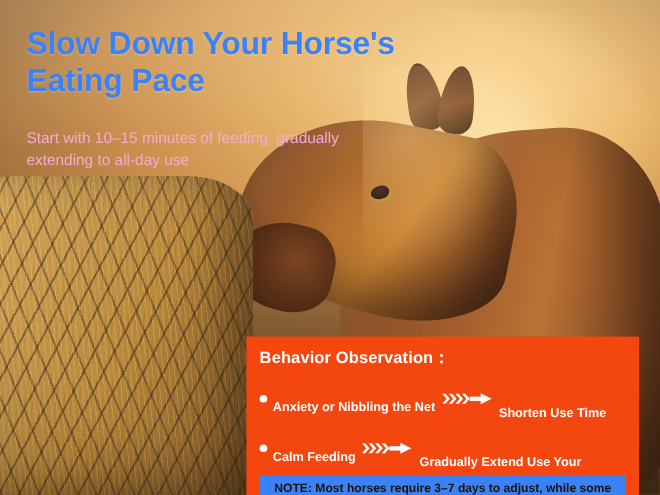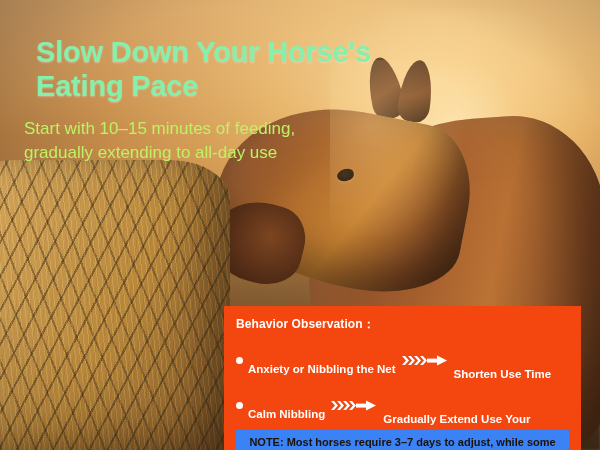--- a/index.html
+++ b/index.html
@@ -194,50 +194,50 @@
   }
 
   
   .headline-block {
     position: absolute;
     left: 24px;
     top: 24px;
     width: 430px;
   }
   .headline {
-    margin: 12px;
+    margin: 0;
     font-size: 29px;
     line-height: 1.17;
     font-weight: bold;
-    color: #86efac;
+    color: #3b82f6;
     letter-spacing: -0.2px;
     text-shadow: 0 1px 2px rgba(255,255,255,0.30);
   }
   .subhead {
-    margin: 13px 0 0 0;
-    font-size: 17px;
+    margin: 23px 0 0 0;
+    font-size: 14px;
     line-height: 1.45;
-    color: #bef264;
+    color: #f9a8d4;
     font-weight: 500;
     max-width: 300px;
   }
 
   
   .callout {
     position: absolute;
     left: 224px;
     top: 306px;
     width: 357px;
     background: #f4460f;
     padding: 10px 12px 10px 12px;
     box-sizing: border-box;
   }
   .callout-title {
     color: #ffffff;
-    font-size: 12px;
+    font-size: 15px;
     font-weight: bold;
     margin: 0 0 7px 0;
     letter-spacing: 0.1px;
   }
   .behavior-row {
     display: flex;
     align-items: center;
     margin-bottom: 5px;
     white-space: nowrap;
   }
@@ -334,21 +334,21 @@
             <rect x="25" y="3.6" width="11" height="4"></rect>
             <polygon points="35,0.5 45,5.5 35,10.5"></polygon>
           </g>
         </svg>
       </span>
       <span class="behavior-result">Shorten Use Time</span>
     </div>
 
     <div class="behavior-row">
       <span class="bullet-dot"></span>
-      <span class="behavior-label">Calm Nibbling</span>
+      <span class="behavior-label">Calm Feeding</span>
       <span class="arrow-sep">
         <svg width="46" height="11" viewBox="0 0 46 11" aria-hidden="true">
           <g fill="#ffffff">
             <polygon points="0,1 4,5.5 0,10 3,10 7,5.5 3,1"></polygon>
             <polygon points="6,1 10,5.5 6,10 9,10 13,5.5 9,1"></polygon>
             <polygon points="12,1 16,5.5 12,10 15,10 19,5.5 15,1"></polygon>
             <polygon points="18,1 22,5.5 18,10 21,10 25,5.5 21,1"></polygon>
             <rect x="25" y="3.6" width="11" height="4"></rect>
             <polygon points="35,0.5 45,5.5 35,10.5"></polygon>
           </g>

